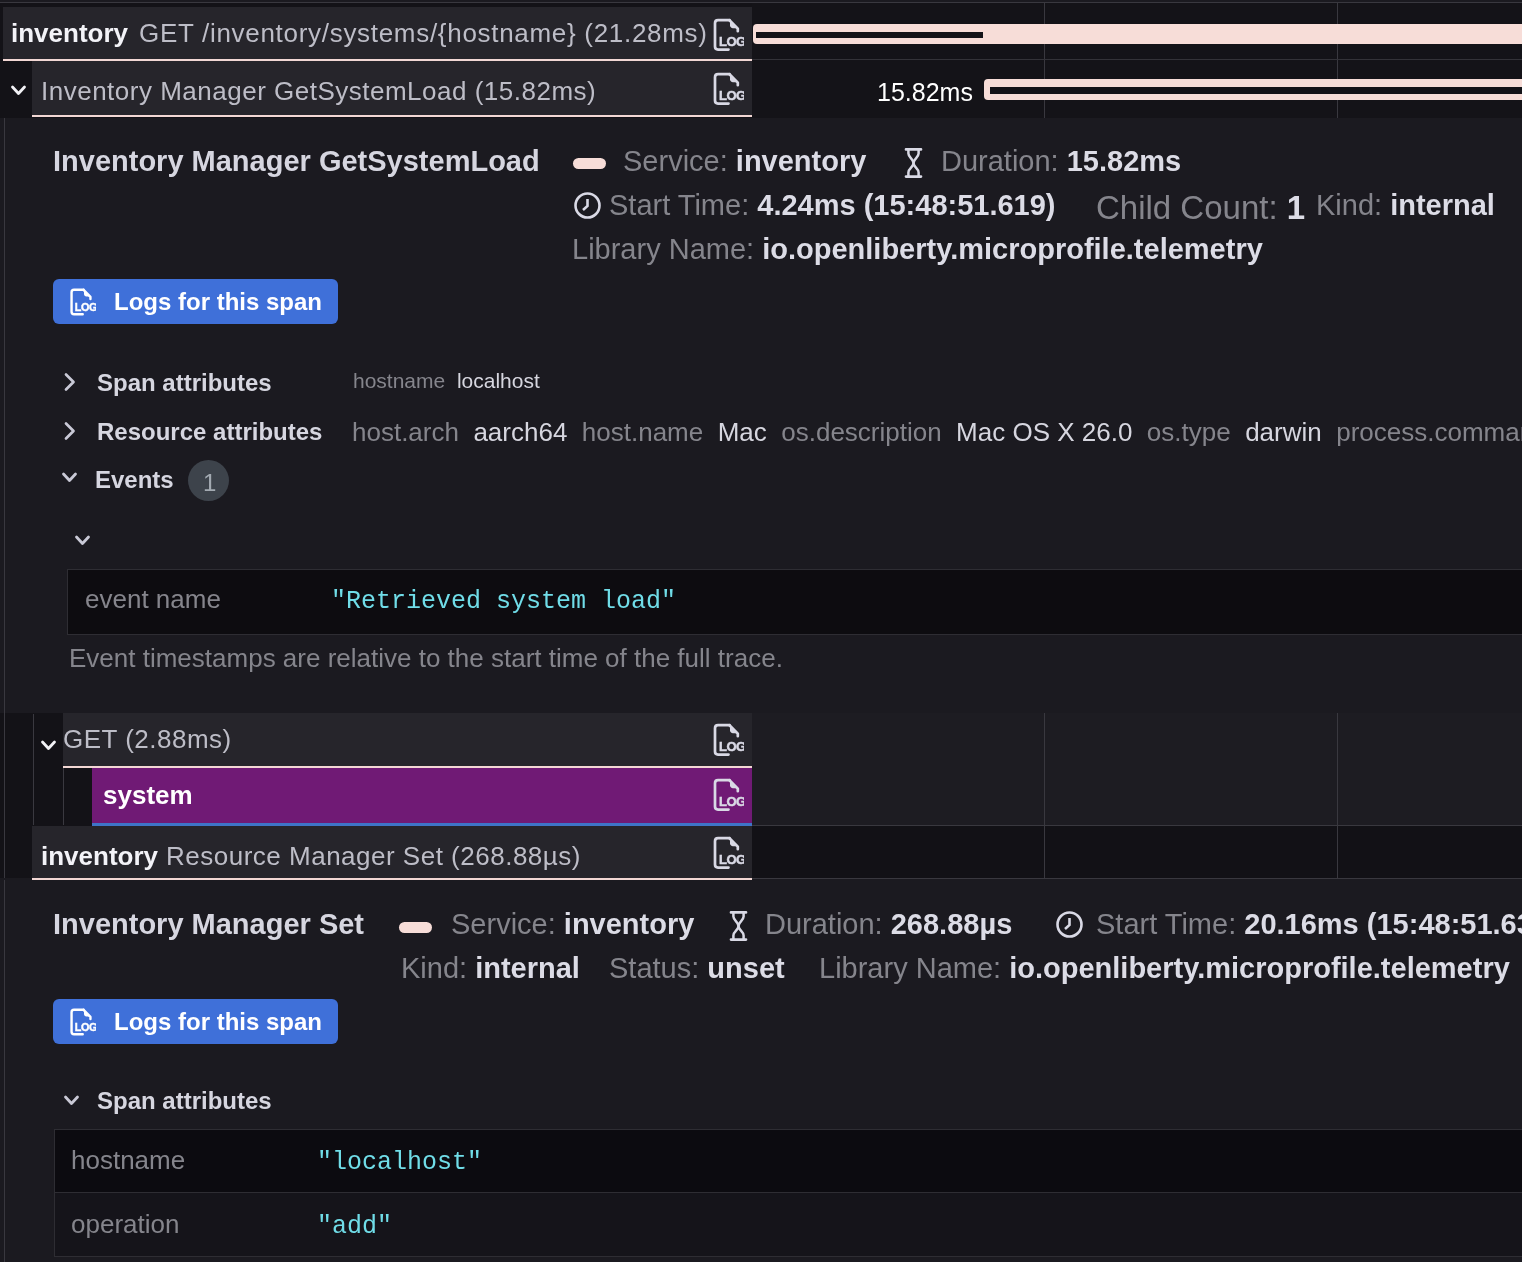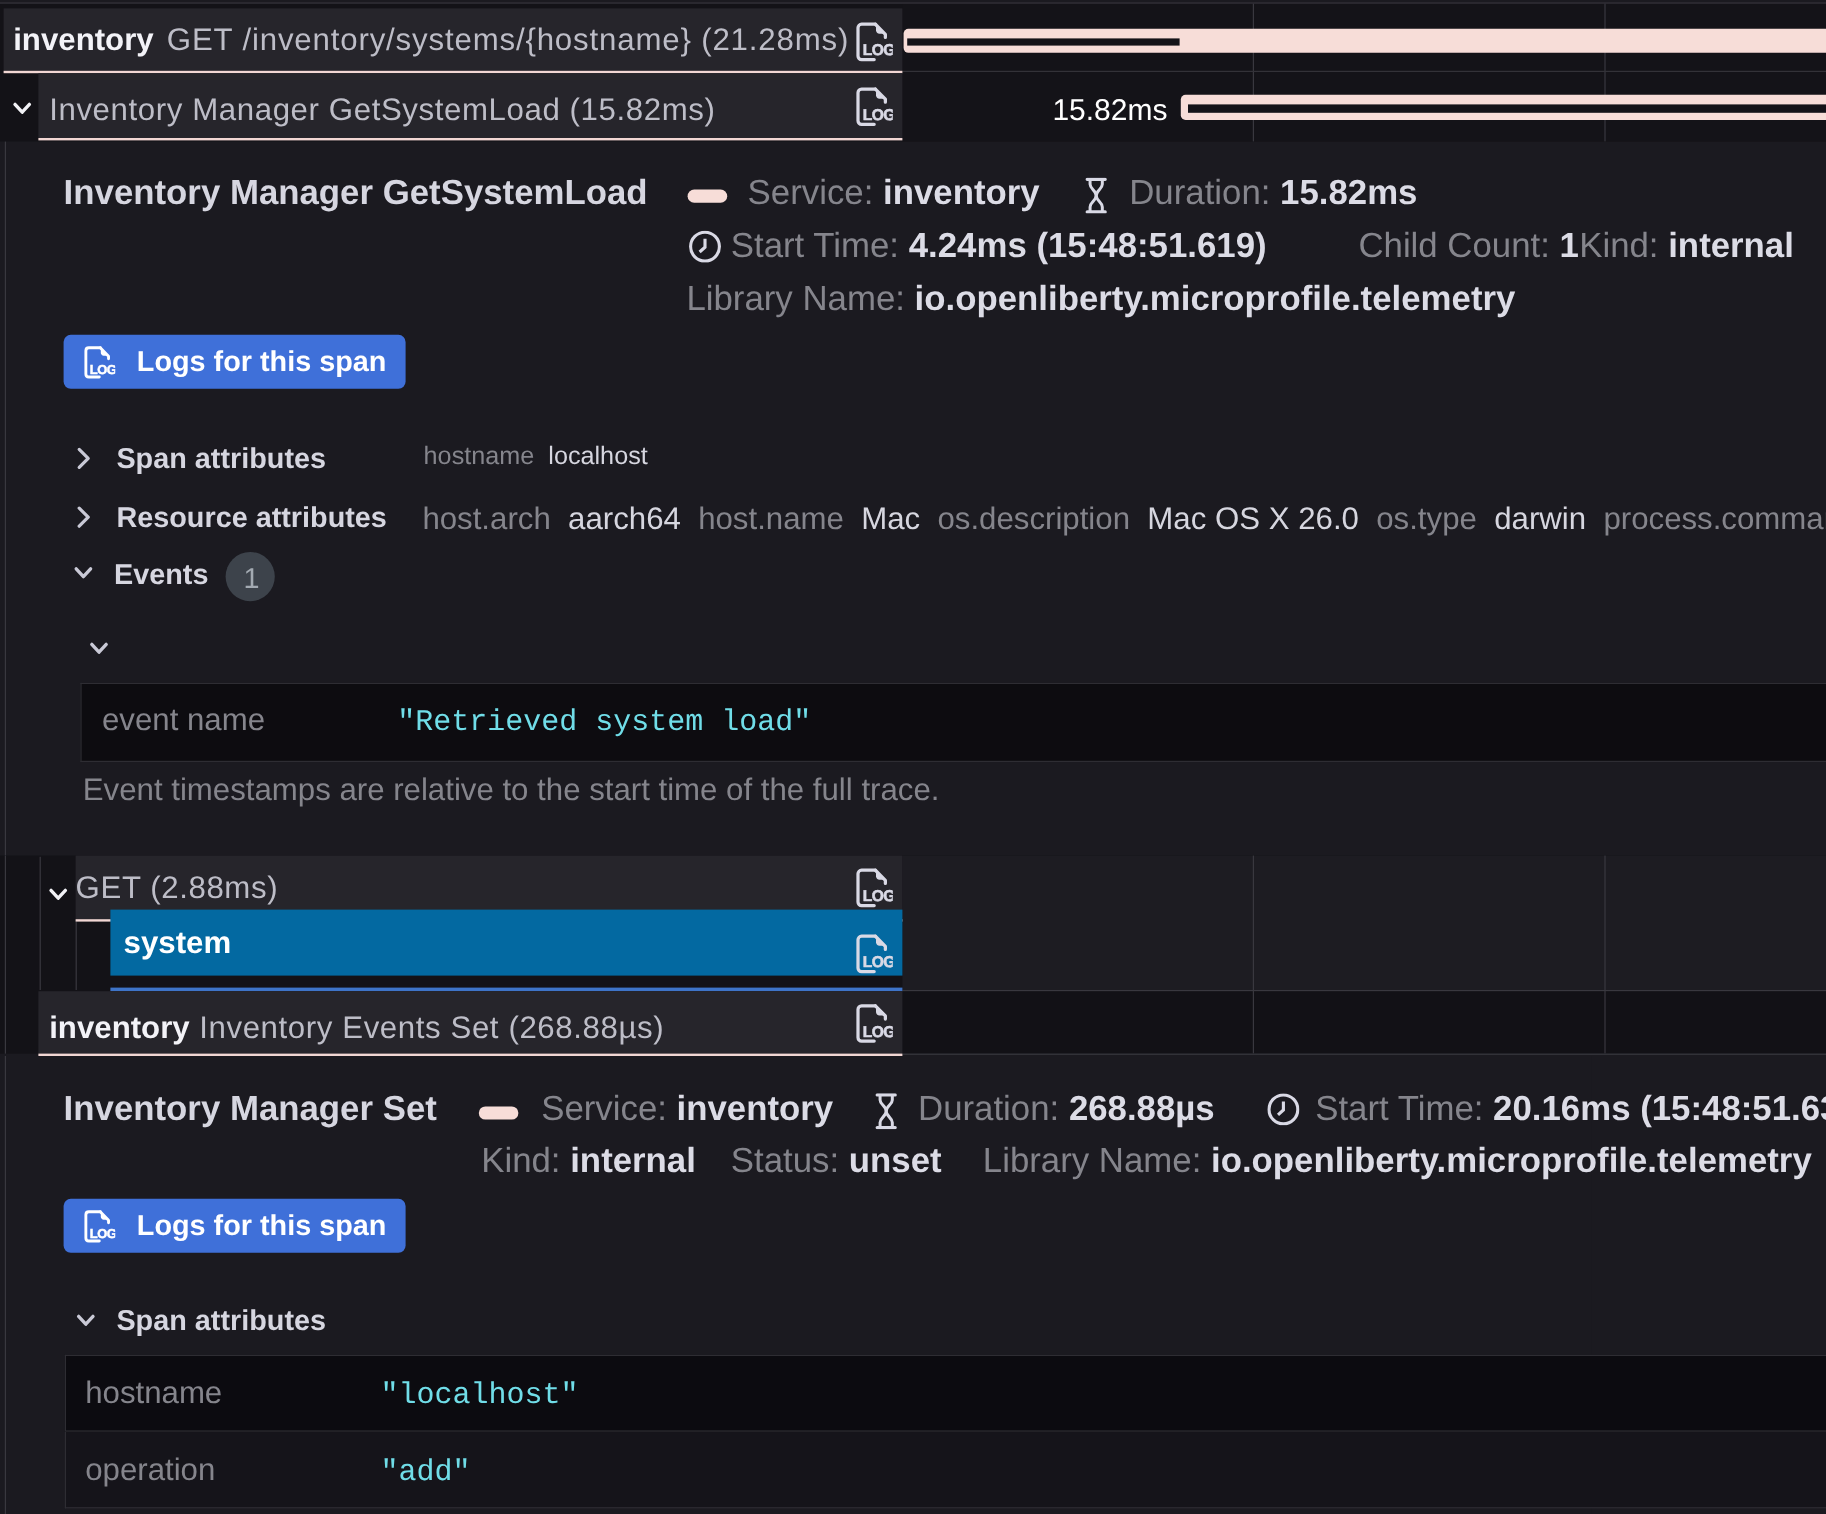--- a/index.html
+++ b/index.html
@@ -76,21 +76,21 @@
     <path d="M4.4 1.4 V5.6 C4.4 9.4 9.5 10.8 9.5 15 C9.5 19.2 4.4 20.6 4.4 24.4 V28.6" stroke="#d9d9e5" stroke-width="2.5" fill="none"></path>
     <path d="M14.6 1.4 V5.6 C14.6 9.4 9.5 10.8 9.5 15 C9.5 19.2 14.6 20.6 14.6 24.4 V28.6" stroke="#d9d9e5" stroke-width="2.5" fill="none"></path>
   </svg>
   <div class="t" style="left:941px;top:29px;font-size:29px;"><span class="lbl">Duration: </span><span class="val">15.82ms</span></div>
 
   <svg class="abs" style="left:574px;top:74px;" width="27" height="27" viewBox="0 0 27 27">
     <circle cx="13.5" cy="13.5" r="12" stroke="#d9d9e5" stroke-width="2.6" fill="none"></circle>
     <path d="M13.5 7 V14 L9 18" stroke="#d9d9e5" stroke-width="2.6" fill="none"></path>
   </svg>
   <div class="t" style="left:609px;top:73px;font-size:29px;"><span class="lbl">Start Time: </span><span class="val">4.24ms (15:48:51.619)</span></div>
-  <div class="t" style="left:1132px;top:73px;font-size:29px;"><span class="lbl">Child Count: </span><span class="val">1</span></div>
+  <div class="t" style="left:1096px;top:73px;font-size:33px;"><span class="lbl">Child Count: </span><span class="val">1</span></div>
   <div class="t" style="left:1316px;top:73px;font-size:29px;"><span class="lbl">Kind: </span><span class="val">internal</span></div>
 
   <div class="t" style="left:572px;top:117px;font-size:29px;"><span class="lbl">Library Name: </span><span class="val">io.openliberty.microprofile.telemetry</span></div>
 
   <div class="abs" style="left:53px;top:161px;width:285px;height:45px;background:#3f70d9;border-radius:6px;">
     <svg class="abs" style="left:14px;top:9px;" width="29" height="29" viewBox="0 0 34 35">
       <path d="M19.5 2.2 H8 C6.3 2.2 5 3.5 5 5.2 V28.6 C5 30.3 6.3 31.6 8 31.6 H18.5" stroke="#ffffff" stroke-width="2.9" fill="none" stroke-linecap="round"></path>
       <path d="M19.5 2.2 L27.8 10.6 V13.2" stroke="#ffffff" stroke-width="2.9" fill="none" stroke-linecap="round" stroke-linejoin="round"></path>
       <path d="M20 3.4 V7.3 C20 8.9 21.3 10.2 22.9 10.2 H26.8 Z" fill="#ffffff"></path>
       <text x="9" y="28.2" font-family="Liberation Sans" font-weight="bold" font-size="13" letter-spacing="-0.5" fill="#ffffff" stroke="#ffffff" stroke-width="0.5">LOG</text>
@@ -149,34 +149,34 @@
     <span class="rowtext">GET (2.88ms)</span>
   </div>
   <div class="abs" style="left:63px;top:53px;width:689px;height:2px;background:#f2d7d4;"></div>
   <svg class="abs" style="left:710px;top:10px;" width="34" height="35" viewBox="0 0 34 35">
     <path d="M19.5 2.2 H8 C6.3 2.2 5 3.5 5 5.2 V28.6 C5 30.3 6.3 31.6 8 31.6 H18.5" stroke="#d9d9e5" stroke-width="2.7" fill="none" stroke-linecap="round"></path>
     <path d="M19.5 2.2 L27.8 10.6 V13.2" stroke="#d9d9e5" stroke-width="2.7" fill="none" stroke-linecap="round" stroke-linejoin="round"></path>
     <path d="M20 3.4 V7.3 C20 8.9 21.3 10.2 22.9 10.2 H26.8 Z" fill="#d9d9e5"></path>
     <text x="9" y="28.2" font-family="Liberation Sans" font-weight="bold" font-size="13" letter-spacing="-0.5" fill="#d9d9e5" stroke="#d9d9e5" stroke-width="0.5">LOG</text>
   </svg>
 
-  <div class="row" style="left:92px;top:45px;width:660px;height:55px;background:#0369a1;padding-left:11px;">
+  <div class="row" style="left:92px;top:55px;width:660px;height:55px;background:#701a75;padding-left:11px;">
     <span class="b" style="font-size:26px;color:#ffffff;">system</span>
   </div>
   <div class="abs" style="left:92px;top:110px;width:660px;height:3px;background:#3e74c8;"></div>
   <svg class="abs" style="left:710px;top:65px;" width="34" height="35" viewBox="0 0 34 35">
     <path d="M19.5 2.2 H8 C6.3 2.2 5 3.5 5 5.2 V28.6 C5 30.3 6.3 31.6 8 31.6 H18.5" stroke="#d9d9e5" stroke-width="2.7" fill="none" stroke-linecap="round"></path>
     <path d="M19.5 2.2 L27.8 10.6 V13.2" stroke="#d9d9e5" stroke-width="2.7" fill="none" stroke-linecap="round" stroke-linejoin="round"></path>
     <path d="M20 3.4 V7.3 C20 8.9 21.3 10.2 22.9 10.2 H26.8 Z" fill="#d9d9e5"></path>
     <text x="9" y="28.2" font-family="Liberation Sans" font-weight="bold" font-size="13" letter-spacing="-0.5" fill="#d9d9e5" stroke="#d9d9e5" stroke-width="0.5">LOG</text>
   </svg>
 
   <div class="row" style="left:32px;top:113px;width:720px;height:52px;padding-left:9px;">
     <span class="b" style="font-size:26px;color:#f3f3f8;position:relative;top:4px;">inventory</span>
-    <span class="rowtext" style="margin-left:8px;position:relative;top:4px;">Inventory Events Set (268.88µs)</span>
+    <span class="rowtext" style="margin-left:8px;position:relative;top:4px;">Resource Manager Set (268.88µs)</span>
   </div>
   <div class="abs" style="left:32px;top:165px;width:720px;height:2px;background:#f2d7d4;"></div>
   <svg class="abs" style="left:710px;top:123px;" width="34" height="35" viewBox="0 0 34 35">
     <path d="M19.5 2.2 H8 C6.3 2.2 5 3.5 5 5.2 V28.6 C5 30.3 6.3 31.6 8 31.6 H18.5" stroke="#d9d9e5" stroke-width="2.7" fill="none" stroke-linecap="round"></path>
     <path d="M19.5 2.2 L27.8 10.6 V13.2" stroke="#d9d9e5" stroke-width="2.7" fill="none" stroke-linecap="round" stroke-linejoin="round"></path>
     <path d="M20 3.4 V7.3 C20 8.9 21.3 10.2 22.9 10.2 H26.8 Z" fill="#d9d9e5"></path>
     <text x="9" y="28.2" font-family="Liberation Sans" font-weight="bold" font-size="13" letter-spacing="-0.5" fill="#d9d9e5" stroke="#d9d9e5" stroke-width="0.5">LOG</text>
   </svg>
 </div>
 

